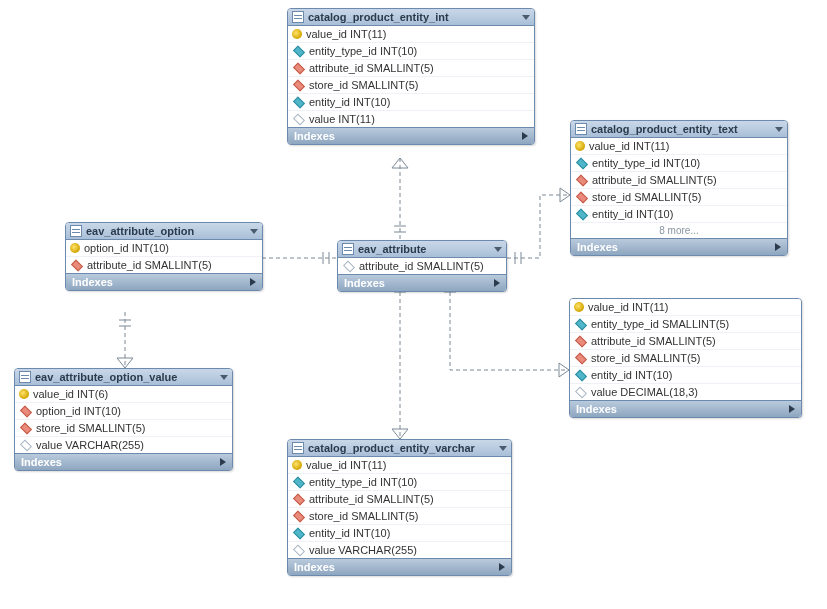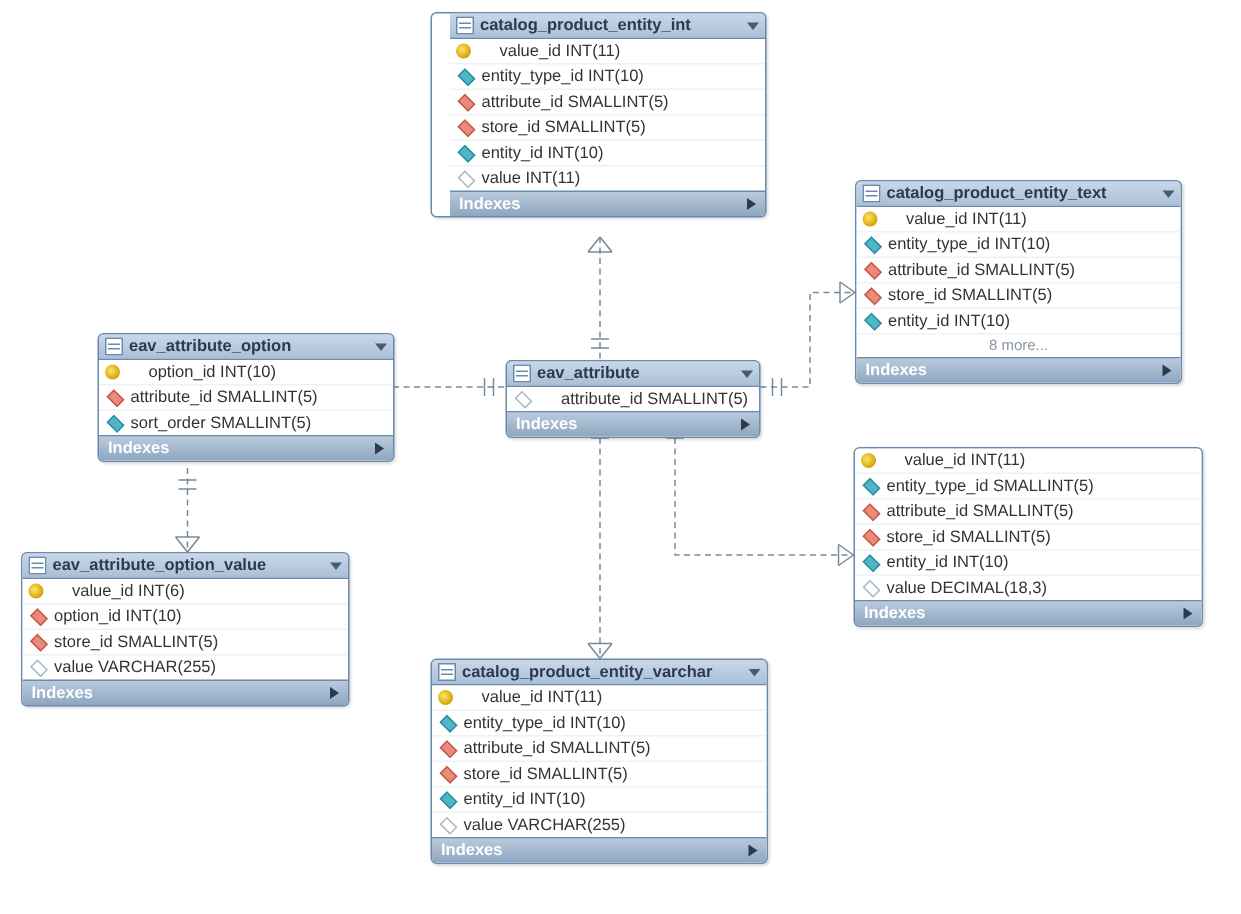--- a/index.html
+++ b/index.html
@@ -61,21 +61,21 @@
   .cols {
     background: #fff;
   }
   .col {
     display: flex;
     align-items: center;
     padding: 2px 4px;
     color: #333;
     border-top: 1px solid #eef2f6;
   }
-  .col:first-child { border-top: none; gap: 15px; }
+  .col:first-child { border-top: none; }
   .col .cicon {
     width: 10px; height: 10px;
     margin-right: 4px;
     display: inline-block;
     flex: 0 0 10px;
   }
   .cicon.key {
     
     background: radial-gradient(circle at 40% 40%, #ffe36a, #d1a400 70%);
     border-radius: 50%;
@@ -184,21 +184,21 @@
     <line x1="125" y1="312" x2="125" y2="368"></line>
     <g class="crow">
       <line x1="125" y1="368" x2="117" y2="358"></line>
       <line x1="125" y1="368" x2="133" y2="358"></line>
       <line x1="117" y1="358" x2="133" y2="358"></line>
       <line x1="119" y1="320" x2="131" y2="320"></line>
       <line x1="119" y1="326" x2="131" y2="326"></line>
     </g>
   </svg>
 
-  <div id="t-cpe_int" class="table" style="left: 287px; top: 8px; width: 224px; padding-left: 12px;">
+  <div id="t-cpe_int" class="table" style="left: 287px; top: 8px; width: 248px;">
       <div class="table-header">
         <span class="ticon"></span>
         <span>catalog_product_entity_int</span>
         <span class="caret"></span>
       </div>
       <div class="cols">
         <div class="col">
           <span class="cicon key"></span>
           <span>value_id INT(11)</span>
         </div>
@@ -270,24 +270,20 @@
       </div>
       <div class="cols">
         <div class="col">
           <span class="cicon key"></span>
           <span>option_id INT(10)</span>
         </div>
         <div class="col">
           <span class="cicon diamond red"></span>
           <span>attribute_id SMALLINT(5)</span>
         </div>
-        <div class="col">
-          <span class="cicon diamond teal"></span>
-          <span>sort_order SMALLINT(5)</span>
-        </div>
       </div>
       <div class="indexes">
         <span>Indexes</span>
         <span class="arrow"></span>
       </div>
     </div>
   <div id="t-eav_attribute" class="table" style="left: 337px; top: 240px; width: 170px;">
       <div class="table-header">
         <span class="ticon"></span>
         <span>eav_attribute</span>

